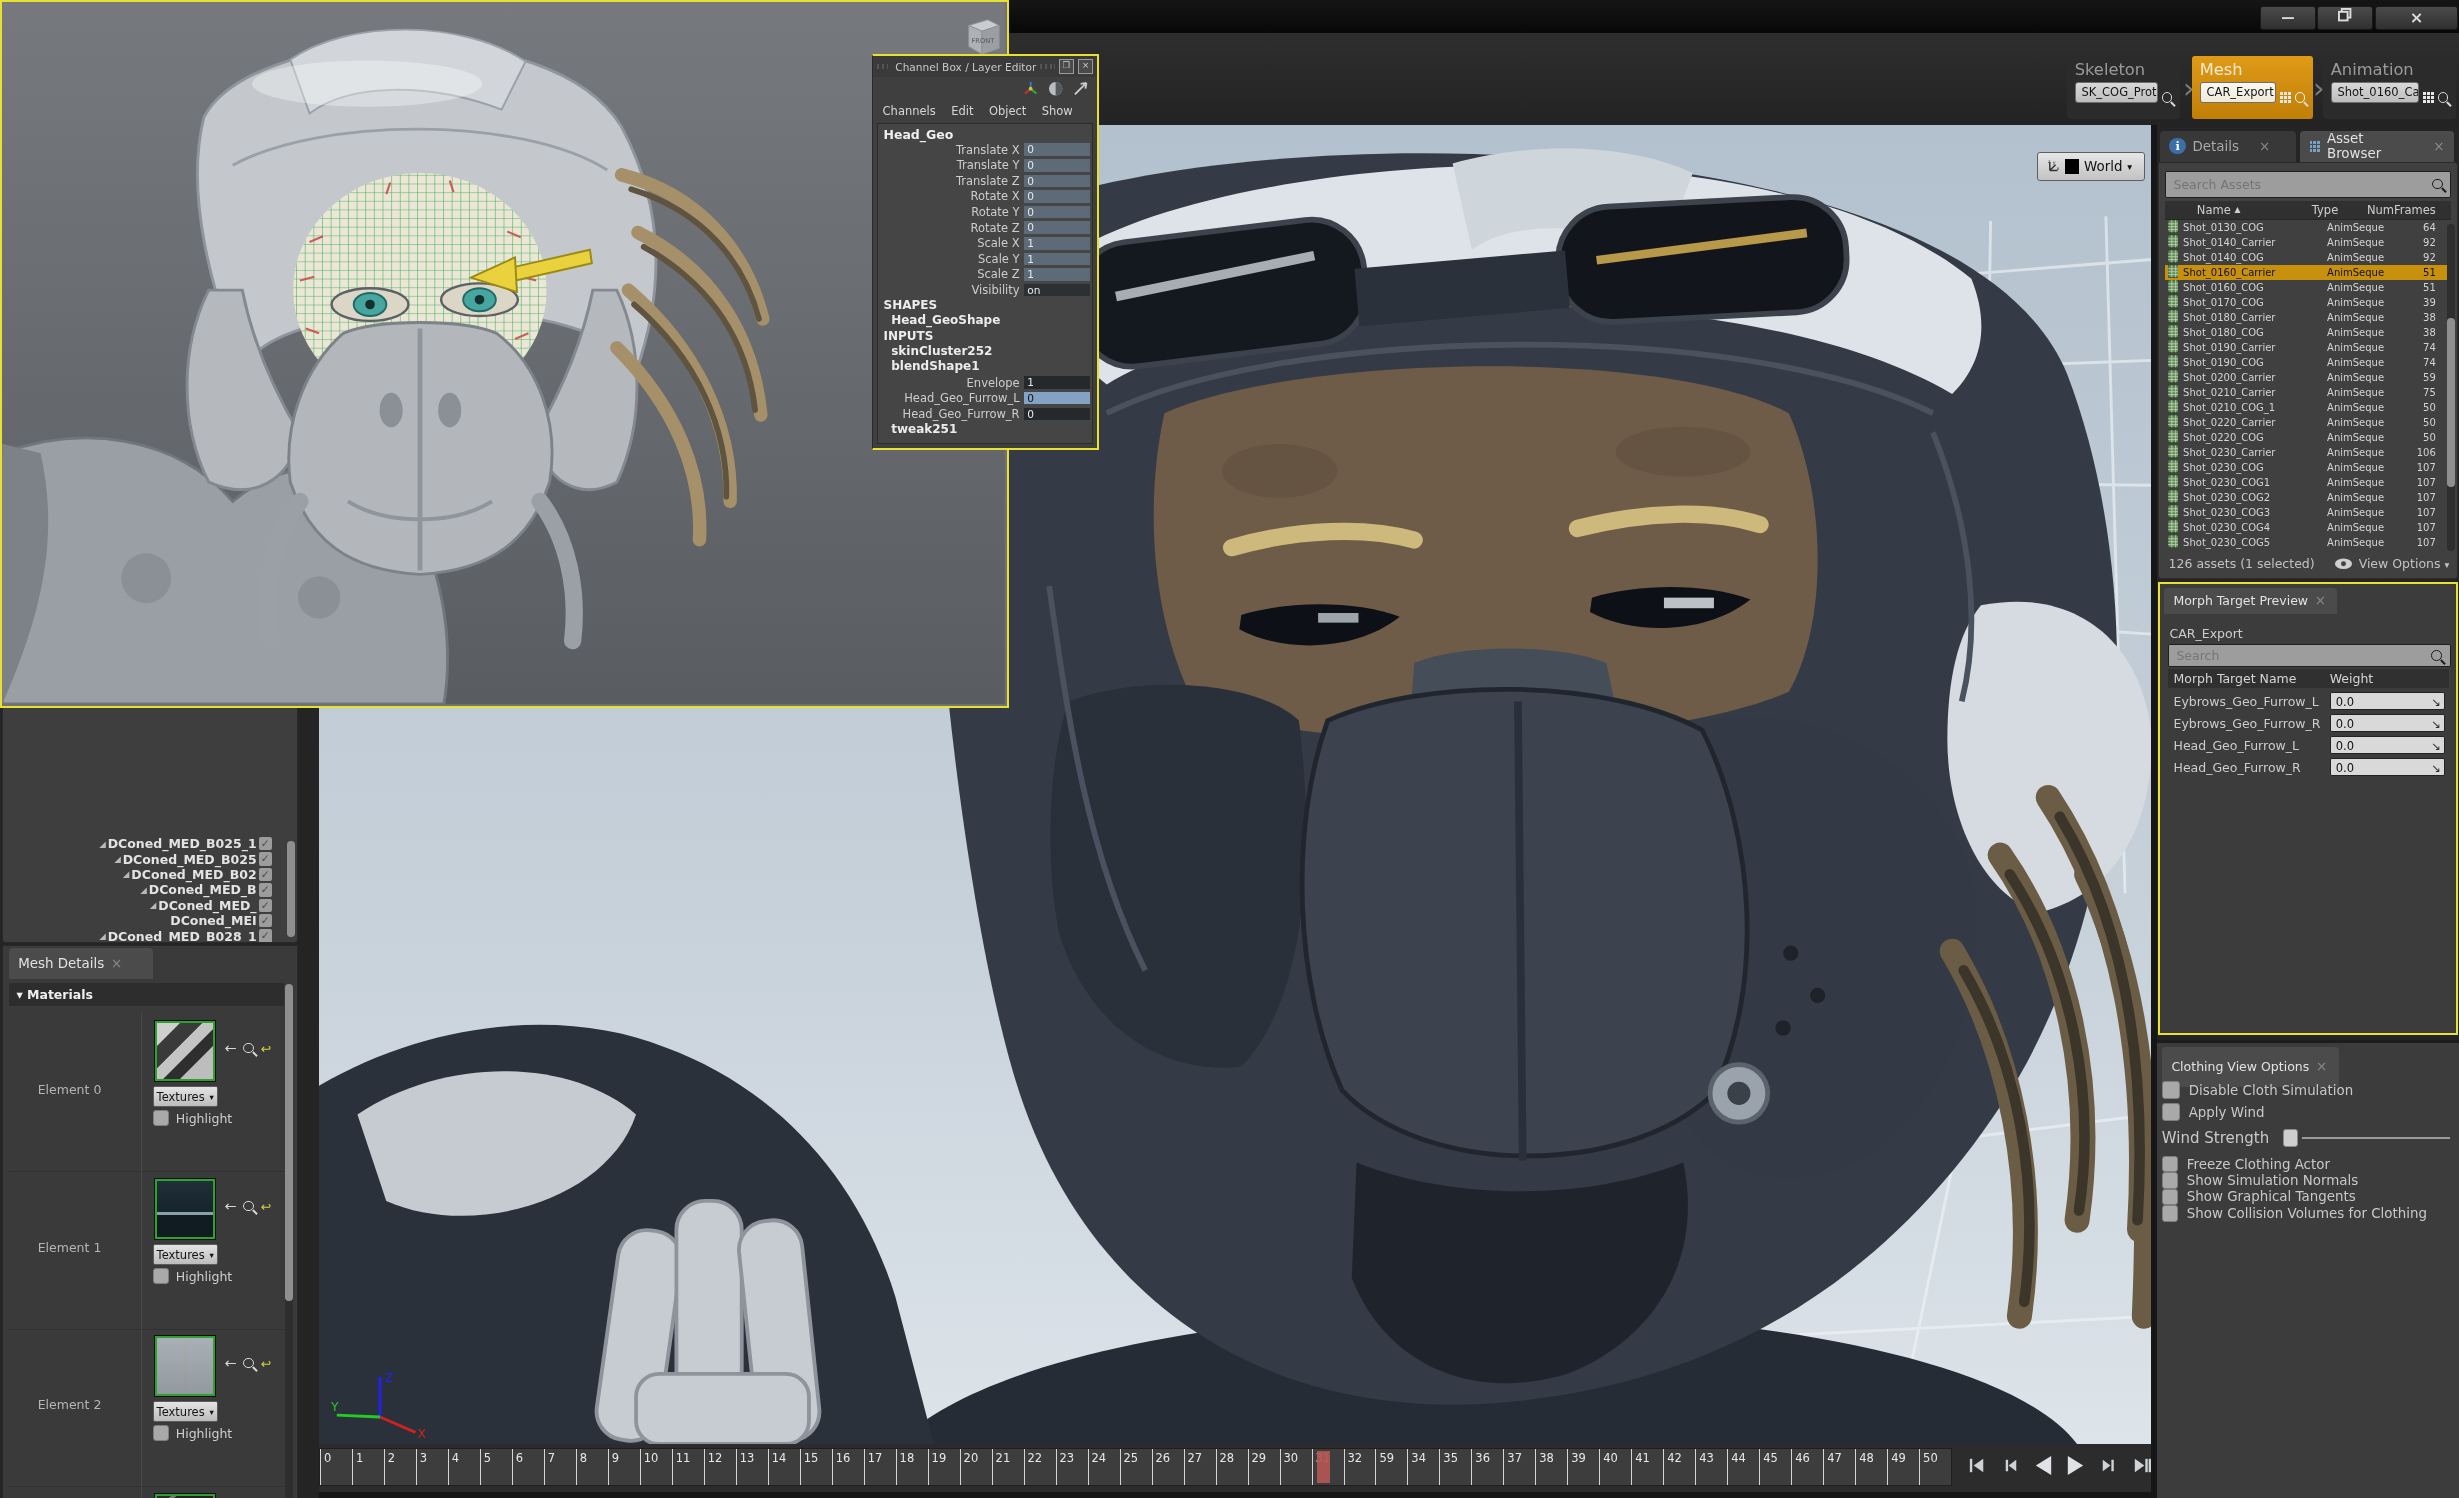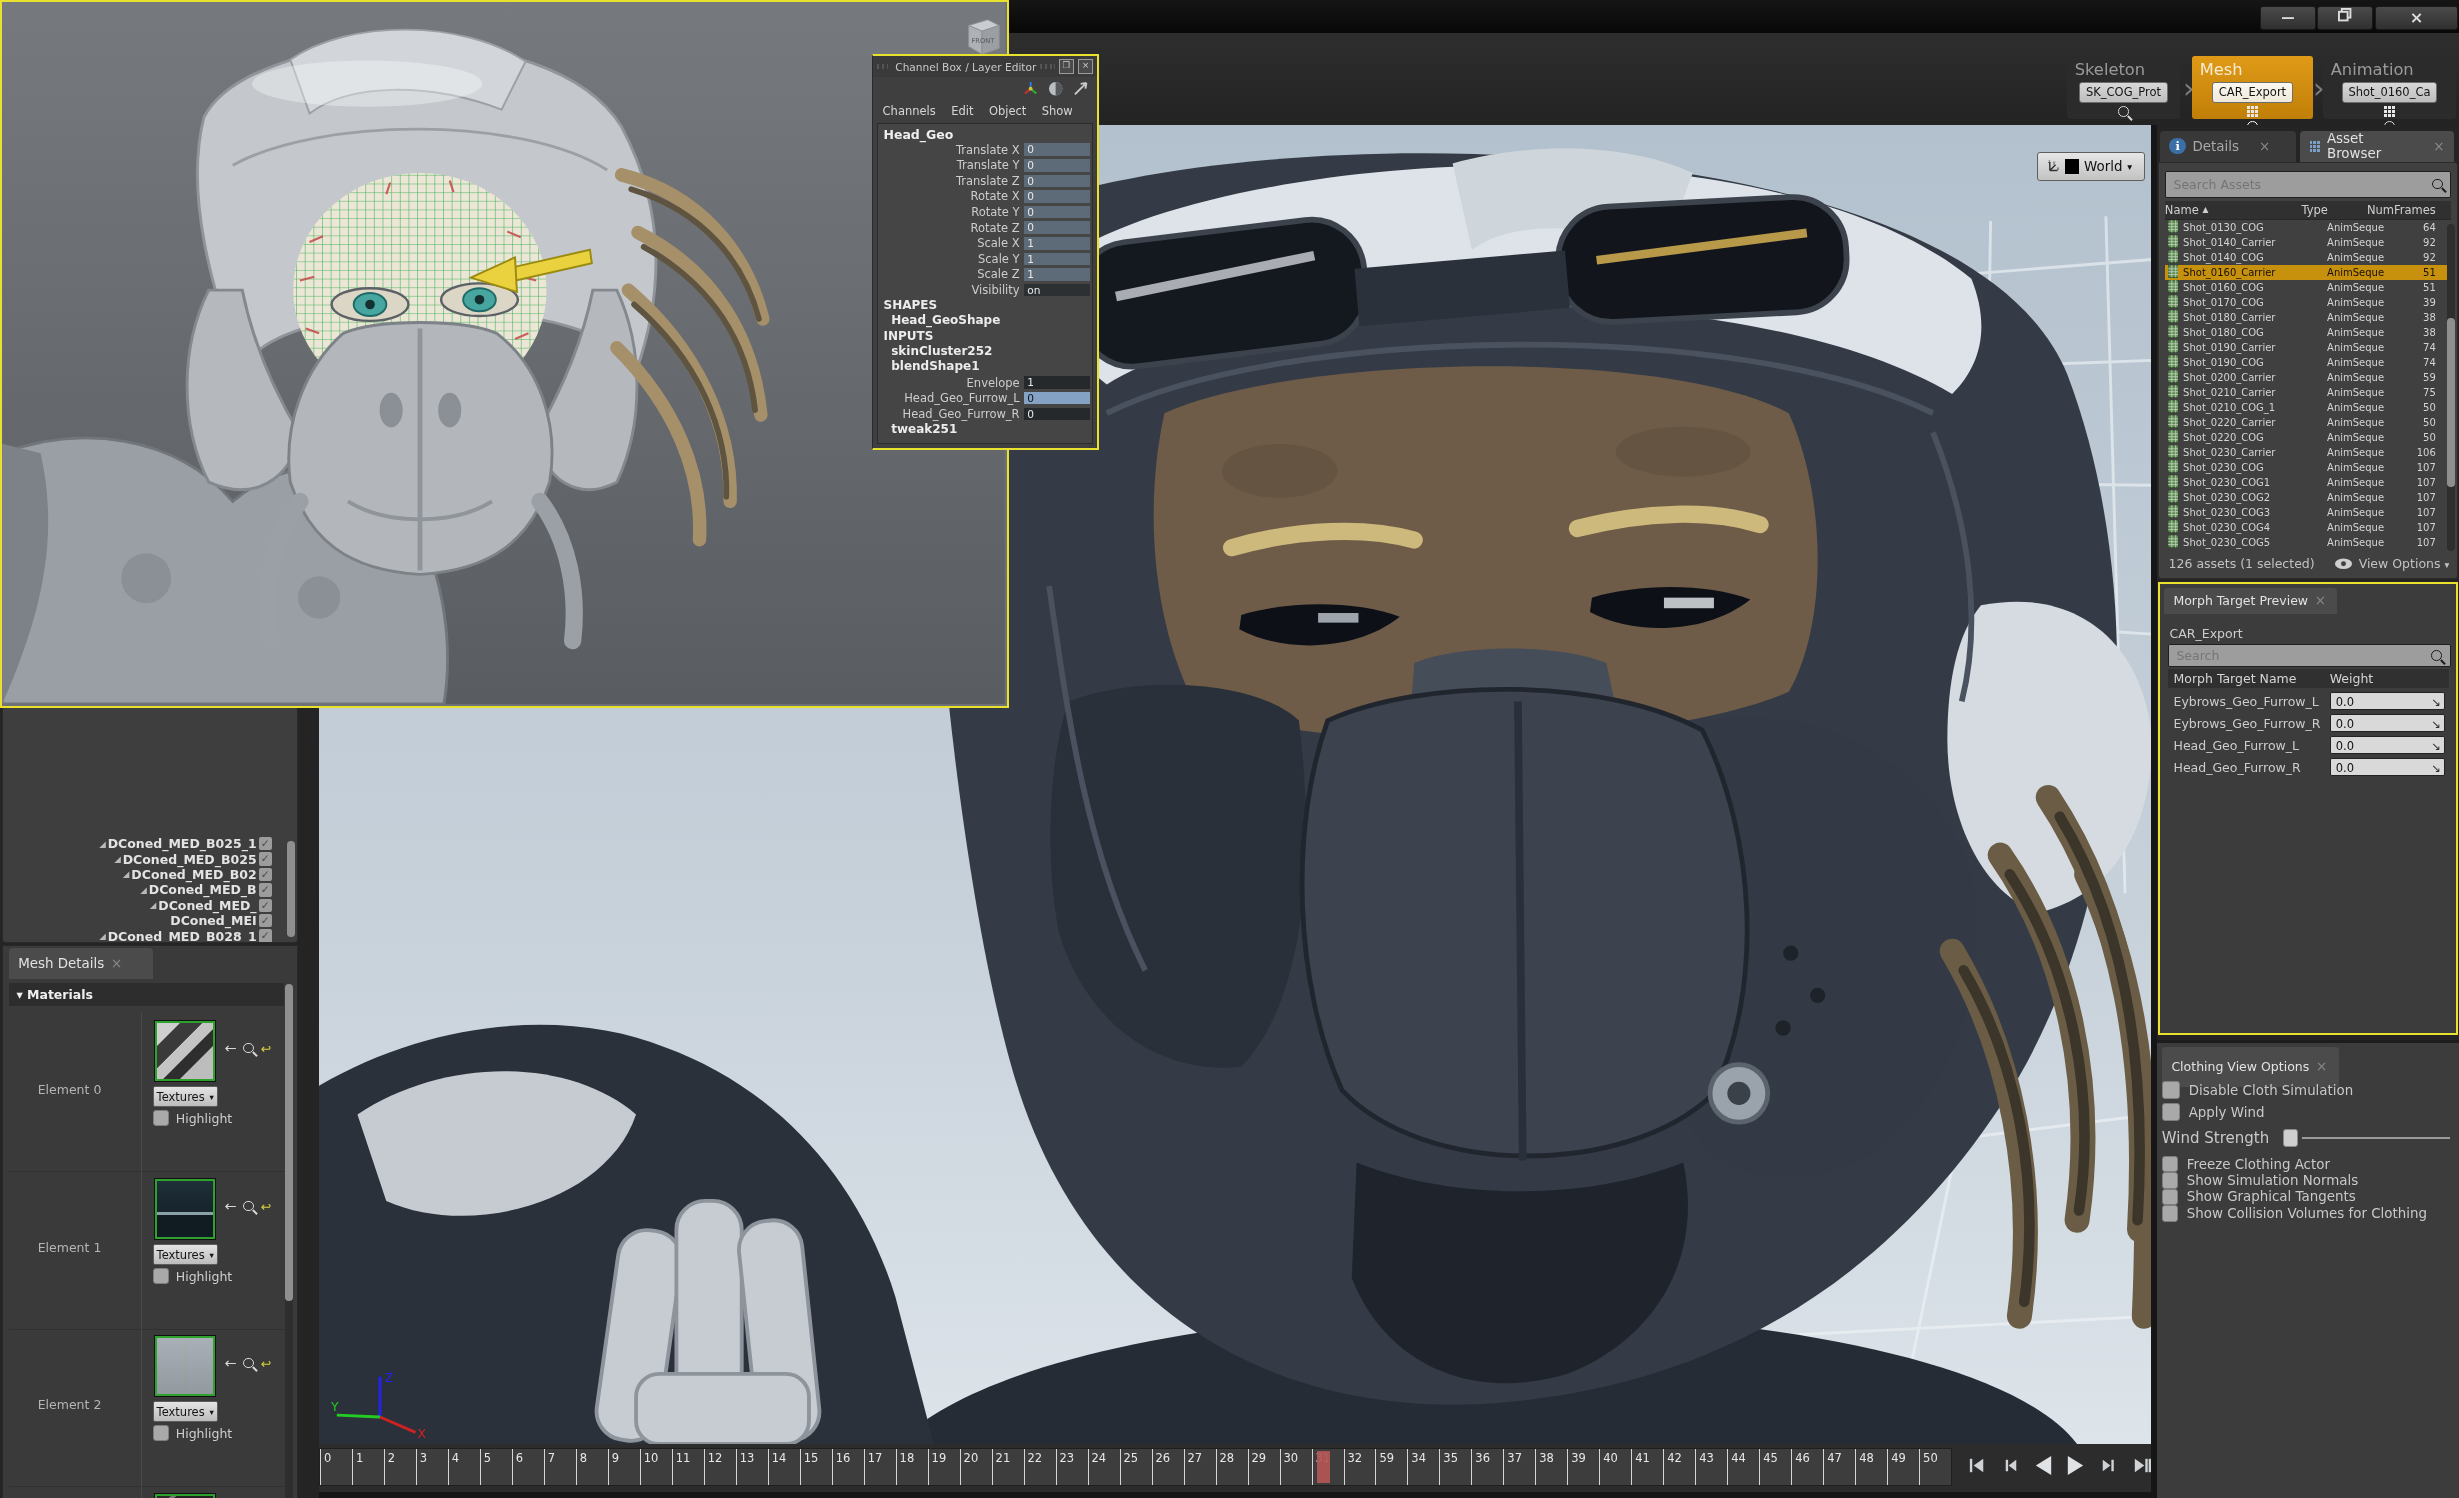--- a/index.html
+++ b/index.html
@@ -9,21 +9,21 @@
   
   #topbar{left:0;top:0;width:2459px;height:33px;background:linear-gradient(#151515,#080808);border-bottom:1px solid #2e2e2e;}
   .winbtn{position:absolute;top:5.8px;height:22px;background:linear-gradient(#4a4a4a,#303030);border:1px solid #1a1a1a;border-radius:2.9px;
           color:#dcdcdc;font-size:13.4px;text-align:center;line-height:21px;font-weight:bold;}
   
   #toolbar{left:0;top:33px;width:2459px;height:92px;background:linear-gradient(#2e2e2e,#232323);border-bottom:1px solid #121212;}
   .crumb{position:absolute;top:23px;height:63px;border-radius:2.9px;padding:3.8px 7.7px 0 7.7px;box-sizing:border-box;background:#2b2b2b;}
   .crumb.active{background:linear-gradient(#e09a17,#c07f07);}
   .crumb-label{font-size:16.3px;color:#9a9a9a;}
   .crumb.active .crumb-label{color:#f7ecd2;}
-  .crumb-row{display:flex;align-items:center;margin-top:2.9px;gap:3.8px;flex-direction:column;}
+  .crumb-row{display:flex;align-items:flex-end;margin-top:2.9px;gap:3.8px;}
   .pill{background:linear-gradient(#d8d8d8,#bdbdbd);border:1px solid #6d6d6d;border-radius:2.9px;color:#141414;font-size:11.5px;
         height:19px;line-height:19px;padding:0 5.8px;white-space:nowrap;overflow:hidden;}
   .crumb.active .pill{background:linear-gradient(#fbf8f0,#efe9da);}
   .crumb-sep{position:absolute;top:38px;color:#7c7c7c;font-size:29px;}
   .mag{width:8.6px;height:8.6px;border:1.9px solid #d8d8d8;border-radius:50%;position:relative;display:inline-block;flex:0 0 auto;}
   .mag::after{content:"";position:absolute;width:5.8px;height:1.9px;background:#d8d8d8;transform:rotate(45deg);left:7.7px;top:9.6px;}
   .grid9{display:inline-grid;grid-template-columns:repeat(3,2.9px);grid-auto-rows:2.9px;gap:1px;flex:0 0 auto;}
   .grid9 b{background:#e8e8e8;}
   
   #viewport{left:319px;top:125px;width:1833px;height:1319px;overflow:hidden;background:#c2ccd6;}
@@ -644,21 +644,21 @@
         </span>
       <span>Asset Browser</span>
       <span class="tclose" style="margin-left:7.7px;">×</span>
     </div>
     <div class="panel" style="left:1px;top:37px;width:300px;height:417px;">
       <div class="searchbox" style="margin:7.7px 5.8px 3.8px 5.8px;height:25px;">
         <input placeholder="Search Assets" style="">
         <span class="mag"></span>
       </div>
       <div id="ab-header" style="margin:0 5.8px;">
-        <span style="width:144px;padding-left:0;"><span>Name</span> <span style="font-size:7.7px;vertical-align:1.9px;">▲</span></span>
+        <span style="width:144px;padding-left:0;margin-left:32px;"><span>Name</span> <span style="font-size:7.7px;vertical-align:1.9px;">▲</span></span>
         <span style="width:69px;">Type</span>
         <span style="flex:1;text-align:right;padding-right:15.4px;">NumFrames</span>
       </div>
       <div style="margin:0 5.8px;">
 
           <div class="arow">
             <svg class="seqicon" viewBox="0 0 11 13">
               <rect width="11" height="13" rx="1.5" fill="#5d8a52" stroke="#2f4d2b"></rect>
               <path d="M0,4 H11 M0,7 H11 M0,10 H11 M4,0 V13 M8,0 V13" stroke="#c9d8c2" stroke-width="0.8"></path>
             </svg>

